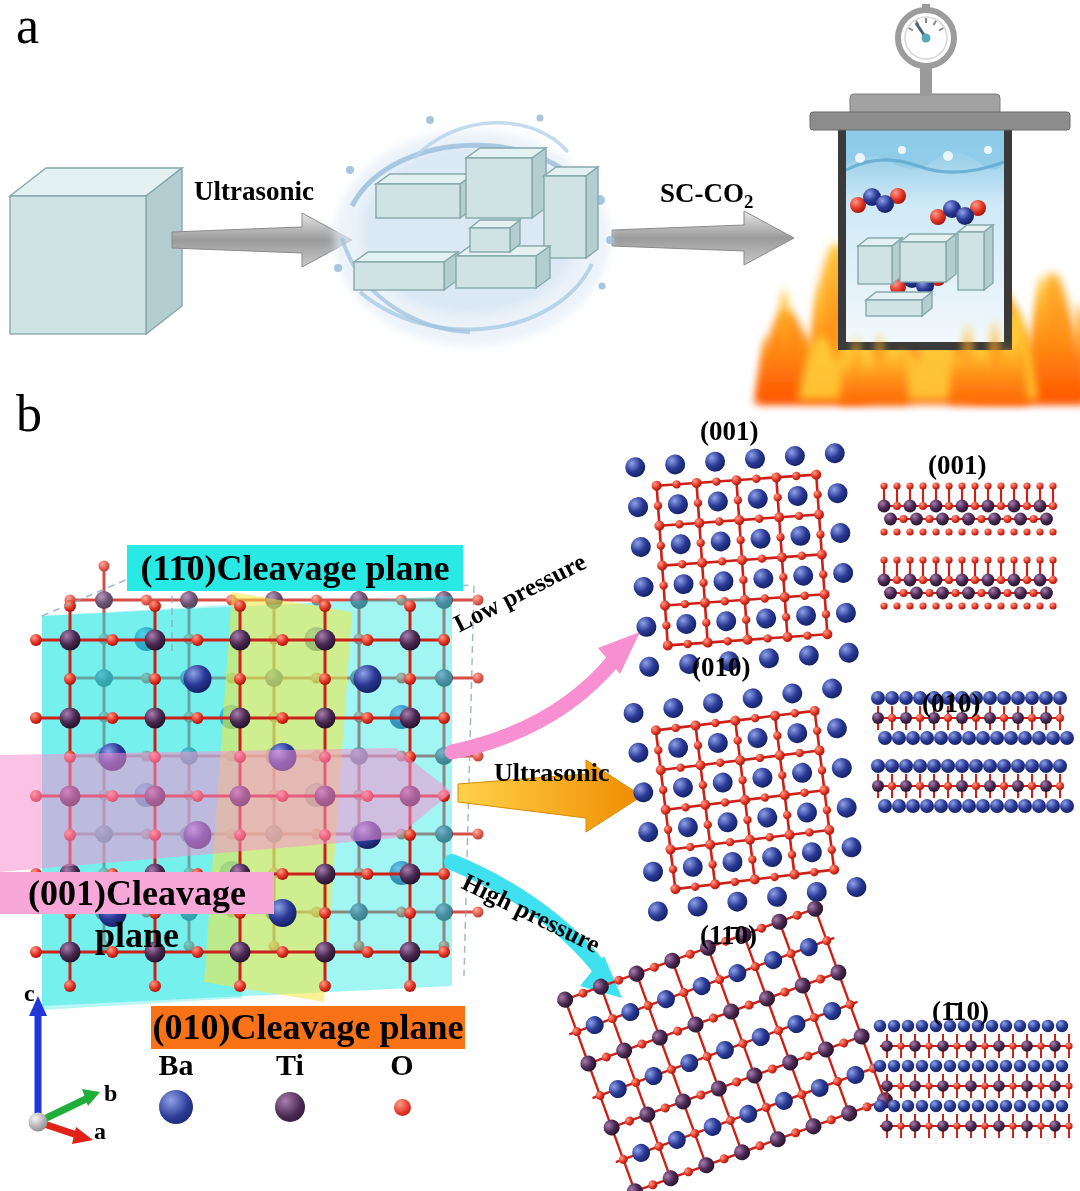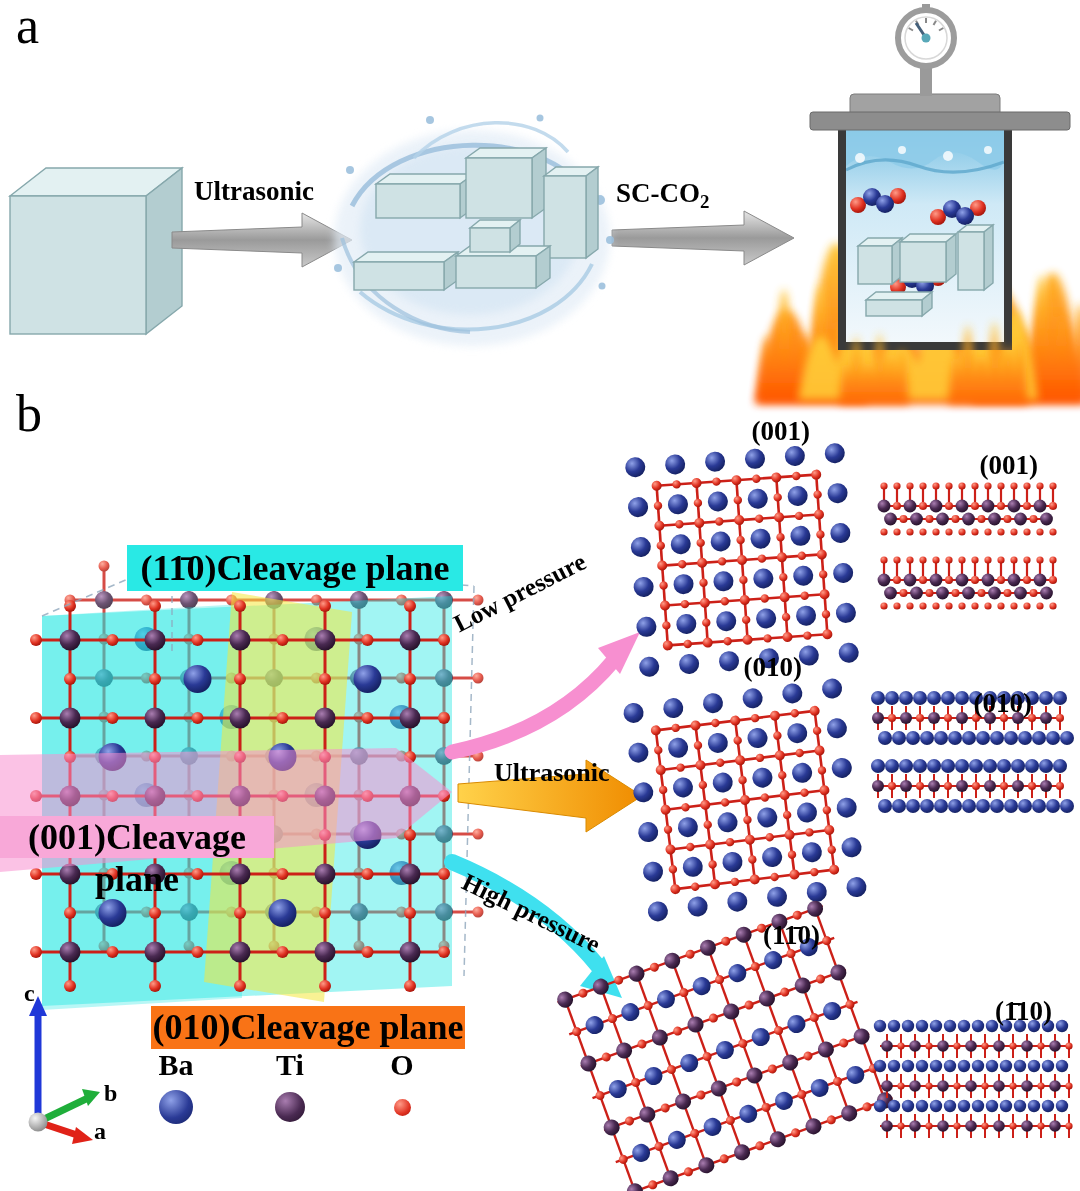--- a/index.html
+++ b/index.html
@@ -6,21 +6,21 @@
   .fig{position:relative;width:1080px;height:1191px;background:#fff;overflow:hidden;
        font-family:"Liberation Serif","DejaVu Serif",serif;}
   .abs{position:absolute;}
   .panel-letter{position:absolute;font-size:52px;font-weight:400;color:#000;}
   .step-label{position:absolute;font-size:27px;font-weight:bold;color:#000;}
   .plane-box{position:absolute;text-align:center;font-size:36px;font-weight:bold;color:#000;}
   .cyanbox{background:#29e9e5;}
   .pinkbox{background:#f8a8d8;}
   .yellowbox{background:#f97316;}
   .arrow-label{position:absolute;font-size:25px;font-weight:bold;color:#000;}
-  .miller{position:absolute;font-size:27px;font-weight:bold;color:#000;text-align:right;}
+  .miller{position:absolute;font-size:27px;font-weight:bold;color:#000;text-align:left;}
   .legend-item{position:absolute;width:76px;text-align:center;}
   .legend-item .t{font-size:30px;font-weight:bold;}
   .sph{border-radius:50%;margin:0 auto;}
   .sph.ba{width:34px;height:34px;margin-top:8px;background:radial-gradient(circle at 35% 30%, #8fa1e8, #2a3a96 55%, #131f5e);}
   .sph.ti{width:30px;height:30px;margin-top:10px;background:radial-gradient(circle at 35% 30%, #a97db0, #4a2a52 55%, #241028);}
   .sph.o{width:17px;height:17px;margin-top:17px;background:radial-gradient(circle at 35% 30%, #ff9a87, #e03222 60%, #a01208);}
   .axis-label{position:absolute;font-size:24px;font-weight:bold;color:#000;}
   sub{font-size:0.7em;}
 </style>
 </head>
@@ -1247,24 +1247,24 @@
         <line x1="38" y1="712" x2="80" y2="726" stroke="#e02218" stroke-width="7"></line>
         <polygon points="93,730 76,717 72,734" fill="#e02218"></polygon>
         <circle cx="38" cy="712" r="9.5" fill="url(#gGray)"></circle>
       </g>
     </svg>
 
   <div class="panel-letter" style="left:16px;top:-4px">a</div>
   <div class="panel-letter" style="left:16px;top:384px">b</div>
 
   <div class="step-label" style="left:194px;top:176px">Ultrasonic</div>
-  <div class="step-label" style="left:616px;top:178px"><span>SC-CO</span><sub>2</sub></div>
+  <div class="step-label" style="left:660px;top:178px"><span>SC-CO</span><sub>2</sub></div>
 
   <div class="plane-box cyanbox" style="left:127px;top:545px;width:336px;height:46px;line-height:46px">(11̄0)Cleavage plane</div>
-  <div class="plane-box pinkbox" style="left:0px;top:816px;width:274px;height:42px;line-height:42px">(001)Cleavage plane</div>
+  <div class="plane-box pinkbox" style="left:0px;top:872px;width:274px;height:42px;line-height:42px">(001)Cleavage plane</div>
   <div class="plane-box yellowbox" style="left:151px;top:1006px;width:314px;height:43px;line-height:43px">(010)Cleavage plane</div>
 
   <div class="arrow-label" style="left:462px;top:610px;transform:rotate(-27deg);transform-origin:left bottom">Low pressure</div>
   <div class="arrow-label" style="left:494px;top:758px;font-size:26px">Ultrasonic</div>
   <div class="arrow-label" style="left:470px;top:868px;transform:rotate(26deg);transform-origin:left top">High pressure</div>
 
   <div class="miller" style="left:700px;top:416px;width:110px">(001)</div>
   <div class="miller" style="left:692px;top:652px;width:110px">(010)</div>
   <div class="miller" style="left:700px;top:920px;width:120px">(11̄0)</div>
 

